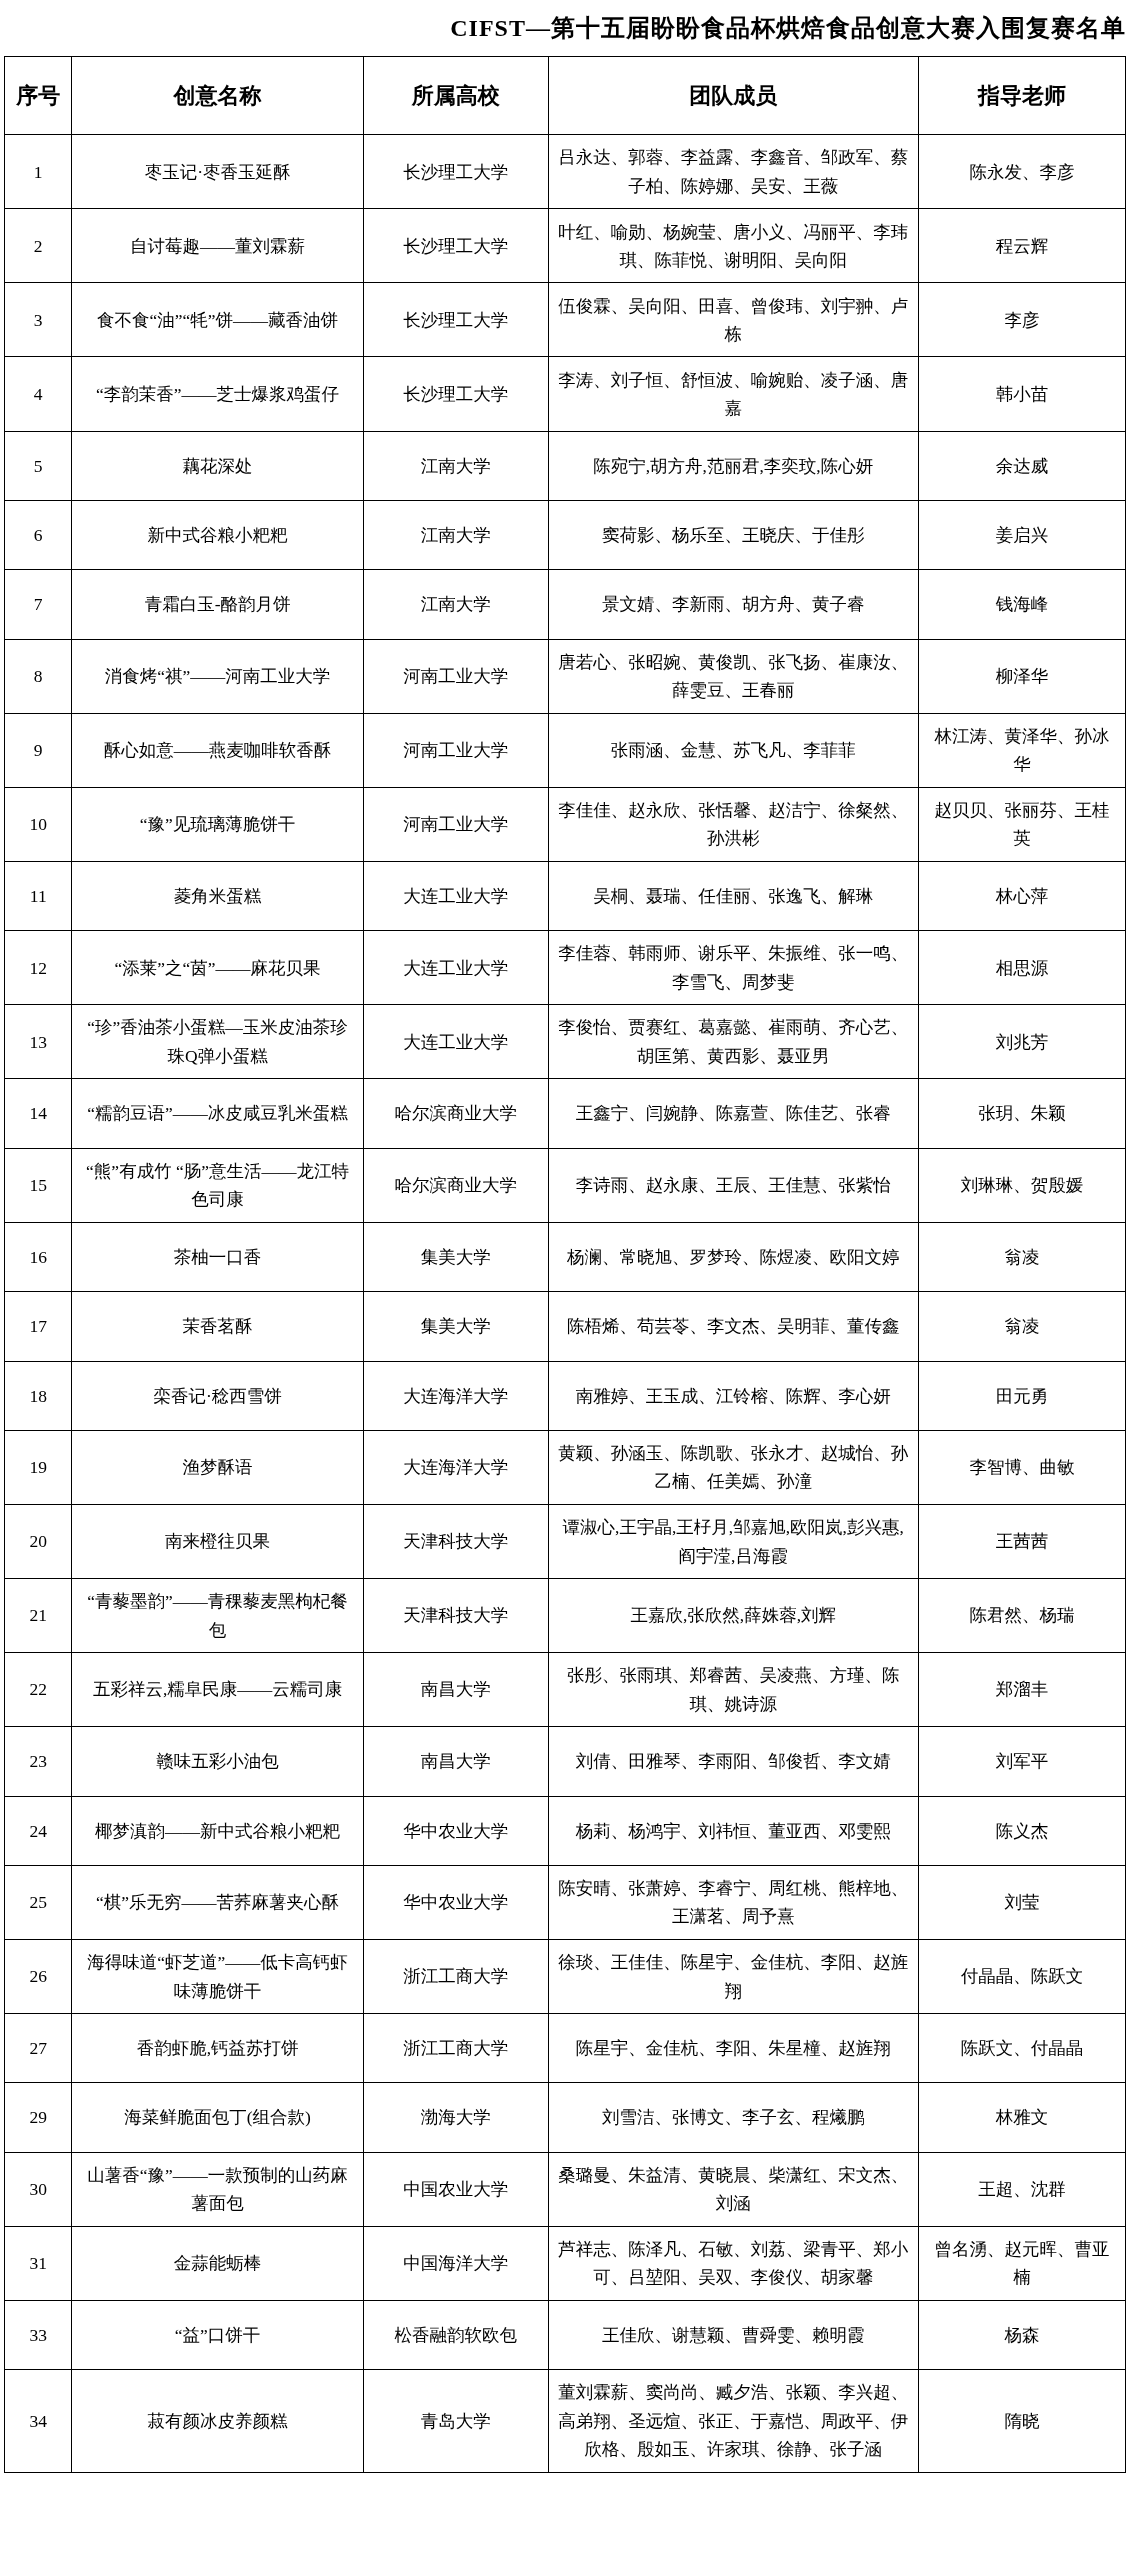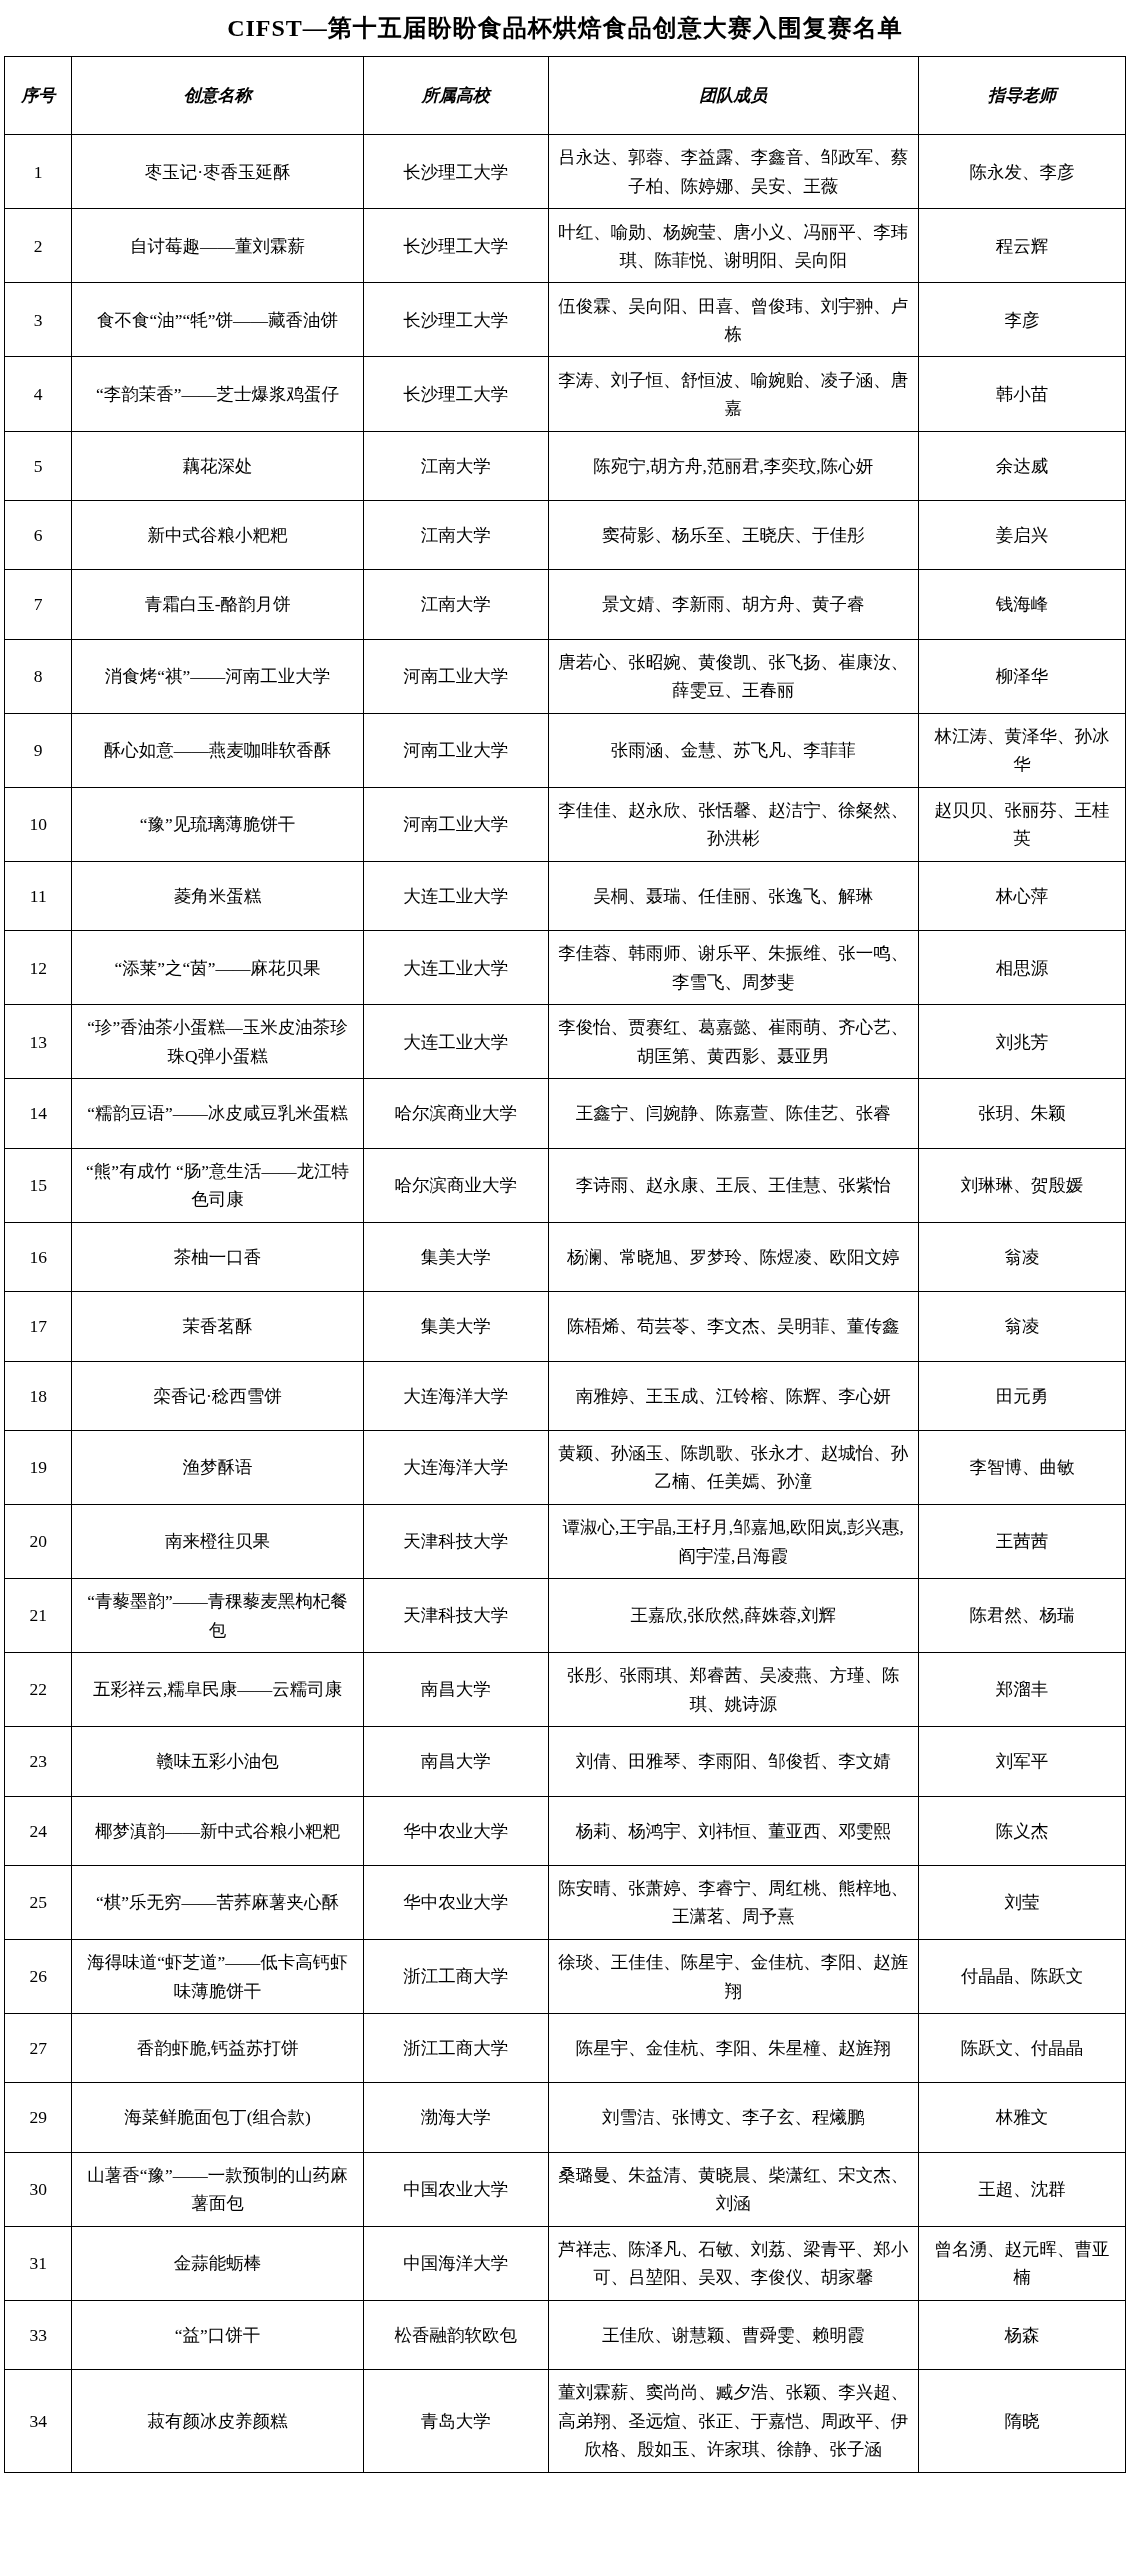--- a/index.html
+++ b/index.html
@@ -9,21 +9,21 @@
     font-family: "Liberation Serif", "DejaVu Serif", serif;
     color: #000000;
   }
   .page {
     width: 1130px;
     box-sizing: border-box;
     background: #ffffff;
     padding: 9.3px 4.1px 5.2px 4.1px;
   }
   .doc-title {
-    text-align: center;
+    text-align: right;
     font-size: 24px;
     font-weight: bold;
     letter-spacing: 1px;
     margin: 3.1px 0 11.3px 0;
     white-space: nowrap;
   }
   table.roster {
     width: 1122px;
     border-collapse: collapse;
     table-layout: fixed;
@@ -34,24 +34,23 @@
     text-align: center;
     vertical-align: middle;
     padding: 8.2px 7.2px;
     font-size: 17.5px;
     line-height: 1.62;
     word-break: break-all;
     overflow-wrap: anywhere;
   }
   table.roster th {
     font-weight: bold;
-    font-size: 17px;
+    font-size: 22px;
     height: 57px;
     padding: 10.3px 4.1px;
-    font-style: italic;
   }
   table.roster td {
     height: 52px;
   }
   col.c-no       { width: 6%; }
   col.c-name     { width: 26%; }
   col.c-univ     { width: 16.5%; }
   col.c-members  { width: 33%; }
   col.c-teachers { width: 18.5%; }
 </style>

